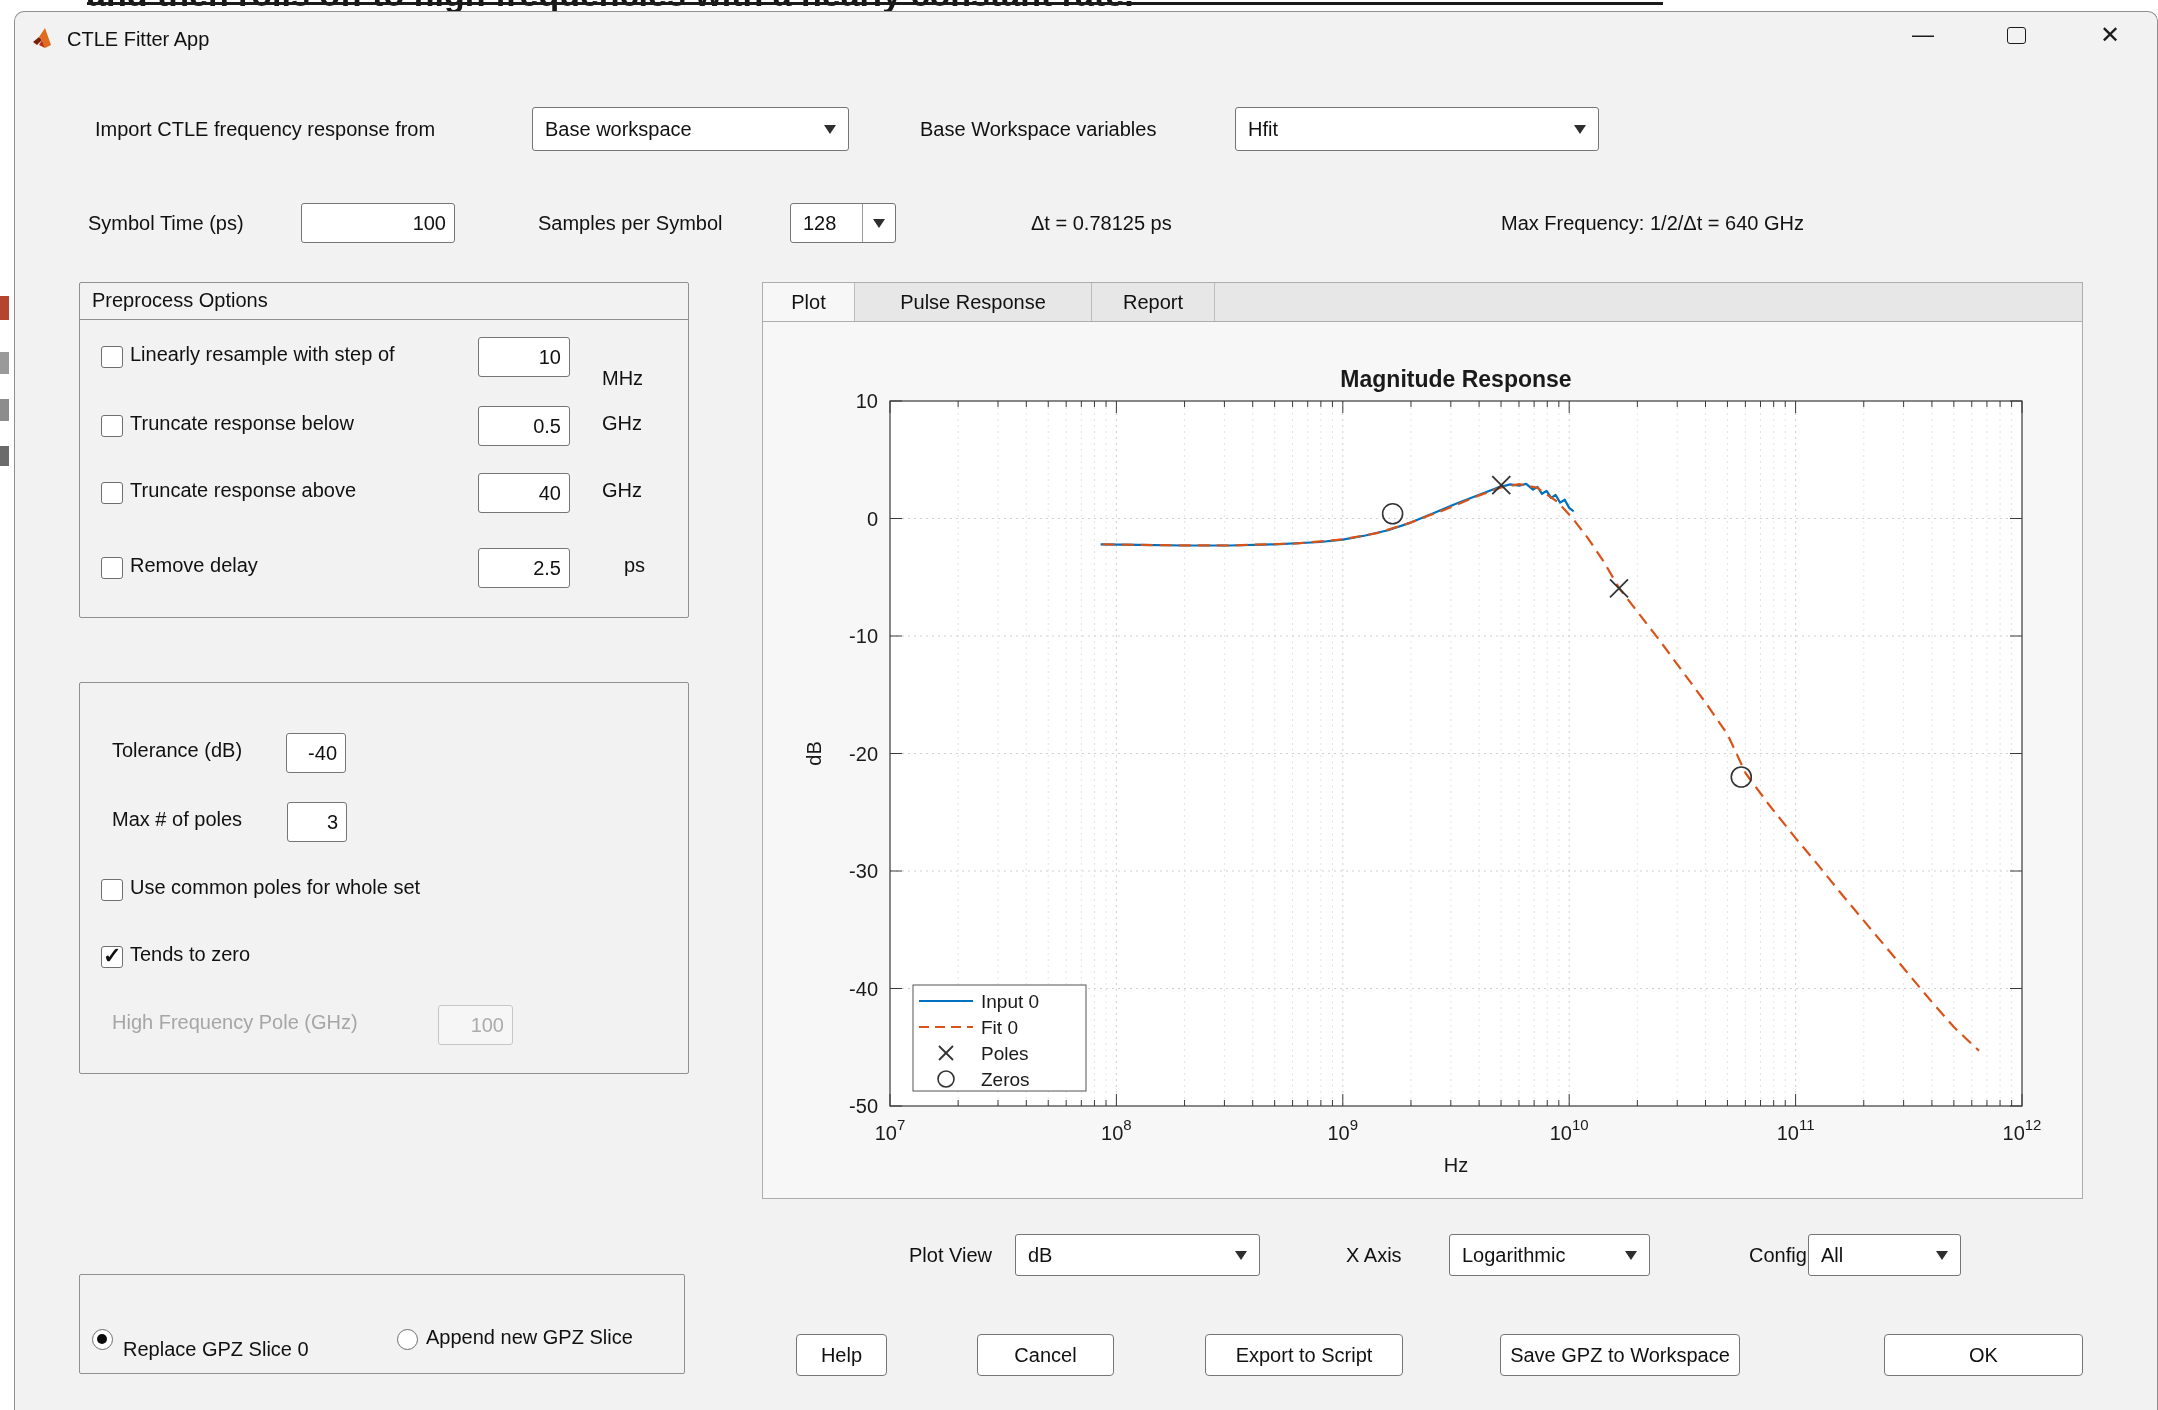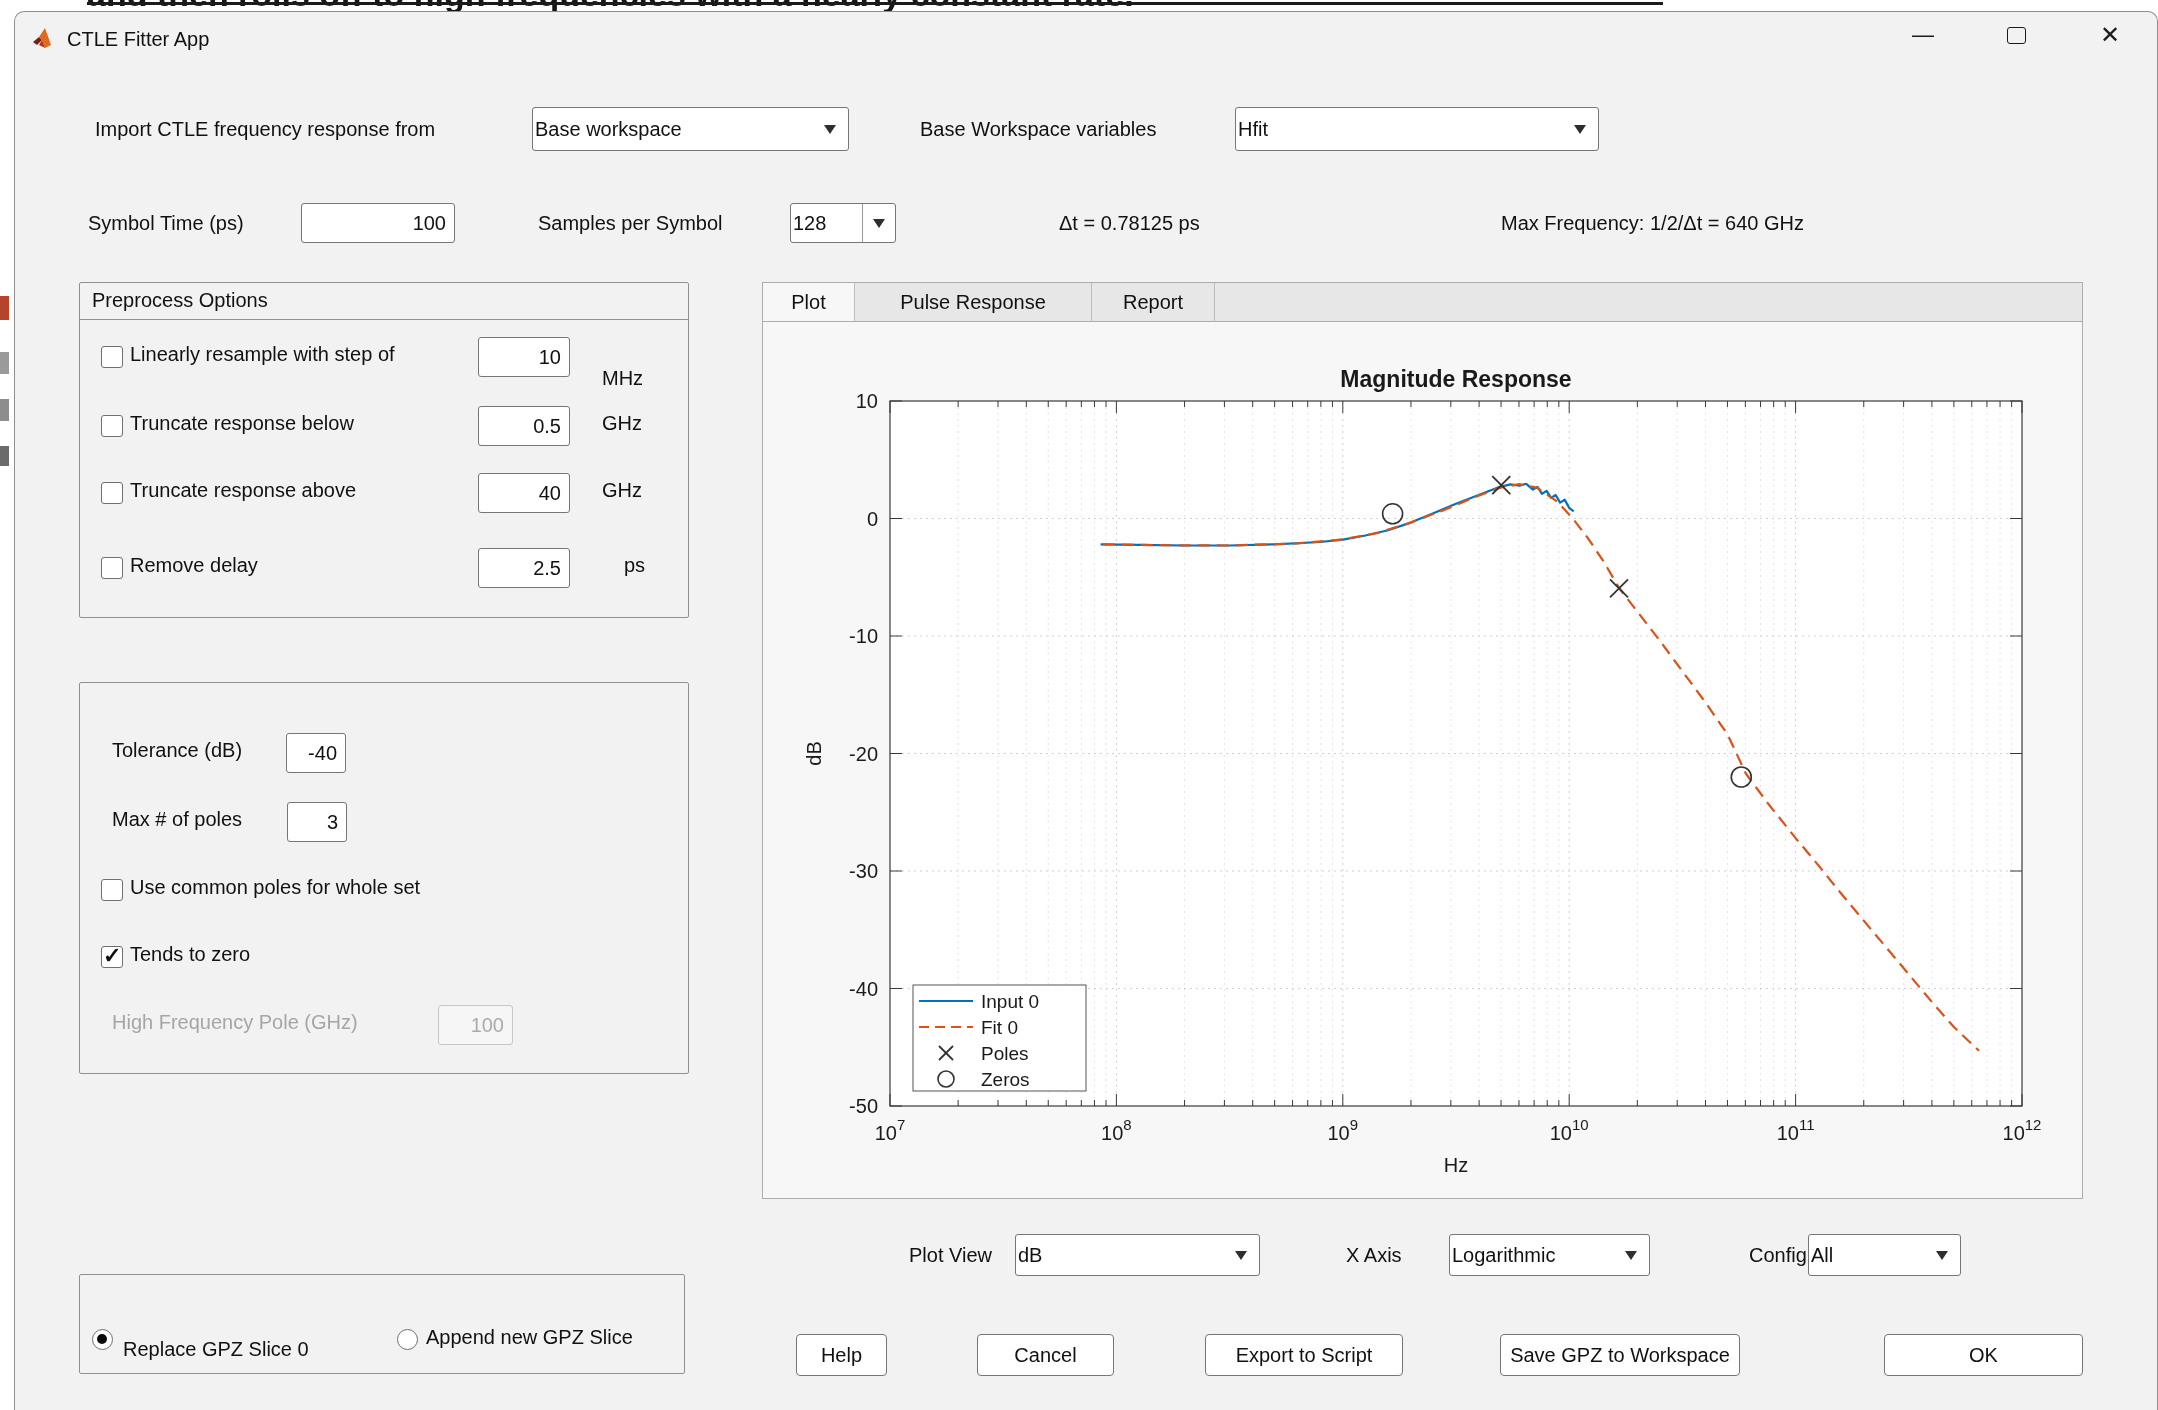--- a/index.html
+++ b/index.html
@@ -14,21 +14,21 @@
   #win{position:absolute;left:14px;top:11px;width:2144px;height:1399px;
        background:#f2f2f2;border:1px solid #8f8f8f;border-bottom:none;
        border-radius:10px 10px 0 0;box-sizing:border-box;}
   .titlebar{position:absolute;left:0;top:0;width:100%;height:52px;}
   .apptitle{position:absolute;left:52px;top:16px;font-size:20px;color:#111;}
   .winbtn{position:absolute;top:0;width:68px;height:46px;display:flex;align-items:center;justify-content:center;color:#1c1c1c;font-size:22px;cursor:default;}
   .maxbox{width:17px;height:15px;border:1.7px solid #1c1c1c;border-radius:3px;}
   .lbl{position:absolute;font-size:20px;color:#111;white-space:nowrap;}
   .lbl.gray{color:#a6a6a6;}
   .dd{box-sizing:border-box;position:absolute;background:#fff;border:1px solid #767676;border-radius:3px;
-      font-size:20px;color:#111;display:flex;align-items:center;padding-left:2px;cursor:default;}
+      font-size:20px;color:#111;display:flex;align-items:center;padding-left:12px;cursor:default;}
   .arr{position:absolute;right:12px;top:50%;margin-top:-4px;width:0;height:0;
        border-left:6px solid transparent;border-right:6px solid transparent;border-top:9px solid #2e2e2e;}
   .split .arrzone{position:absolute;right:0;top:0;bottom:0;width:32px;border-left:1px solid #9a9a9a;}
   .split .arr{right:10px;}
   .field{box-sizing:border-box;position:absolute;border:1px solid #767676;border-radius:3px;background:#fff;
          font-family:"Liberation Sans",sans-serif;font-size:20px;text-align:right;padding:0 8px;color:#111;}
   .field.dis{border-color:#c6c6c6;color:#ababab;background:#f6f6f6;}
   .panel{box-sizing:border-box;position:absolute;border:1px solid #909090;border-radius:2px;}
   .ptitle{font-size:20px;color:#111;padding:6px 12px 7px;border-bottom:1px solid #909090;}
   .cb{box-sizing:border-box;position:absolute;width:22px;height:22px;border:1.4px solid #6f6f6f;border-radius:3px;background:#fff;cursor:default;}
@@ -90,21 +90,21 @@
 
     <span class="lbl" style="left:73px;top:191px;line-height:40px;">Symbol Time (ps)</span>
     <input class="field" style="left: 286px; top: 191px; width: 154px; height: 40px;" value="100">
     <span class="lbl" style="left:523px;top:191px;line-height:40px;">Samples per Symbol</span>
     <div class="dd split" style="left:775px;top:191px;width:106px;height:40px;">
       <span>128</span>
       <span class="arrzone">
           <span class="arr"></span>
         </span>
     </div>
-    <span class="lbl" style="left:1044px;top:191px;line-height:40px;">Δt = 0.78125 ps</span>
+    <span class="lbl" style="left:1016px;top:191px;line-height:40px;">Δt = 0.78125 ps</span>
     <span class="lbl" style="left:1486px;top:191px;line-height:40px;">Max Frequency: 1/2/Δt = 640 GHz</span>
 
     <div class="panel" style="left:64px;top:270px;width:610px;height:336px;">
       <div class="ptitle">Preprocess Options</div>
       <span class="cb" style="left:21px;top:63px;"></span>
       <span class="lbl" style="left:50px;top:60px;">Linearly resample with step of</span>
       <input class="field" style="left: 398px; top: 54px; width: 92px; height: 40px;" value="10">
       <span class="lbl" style="left:522px;top:60px;margin-top:24px;">MHz</span>
 
       <span class="cb" style="left:21px;top:132px;"></span>

